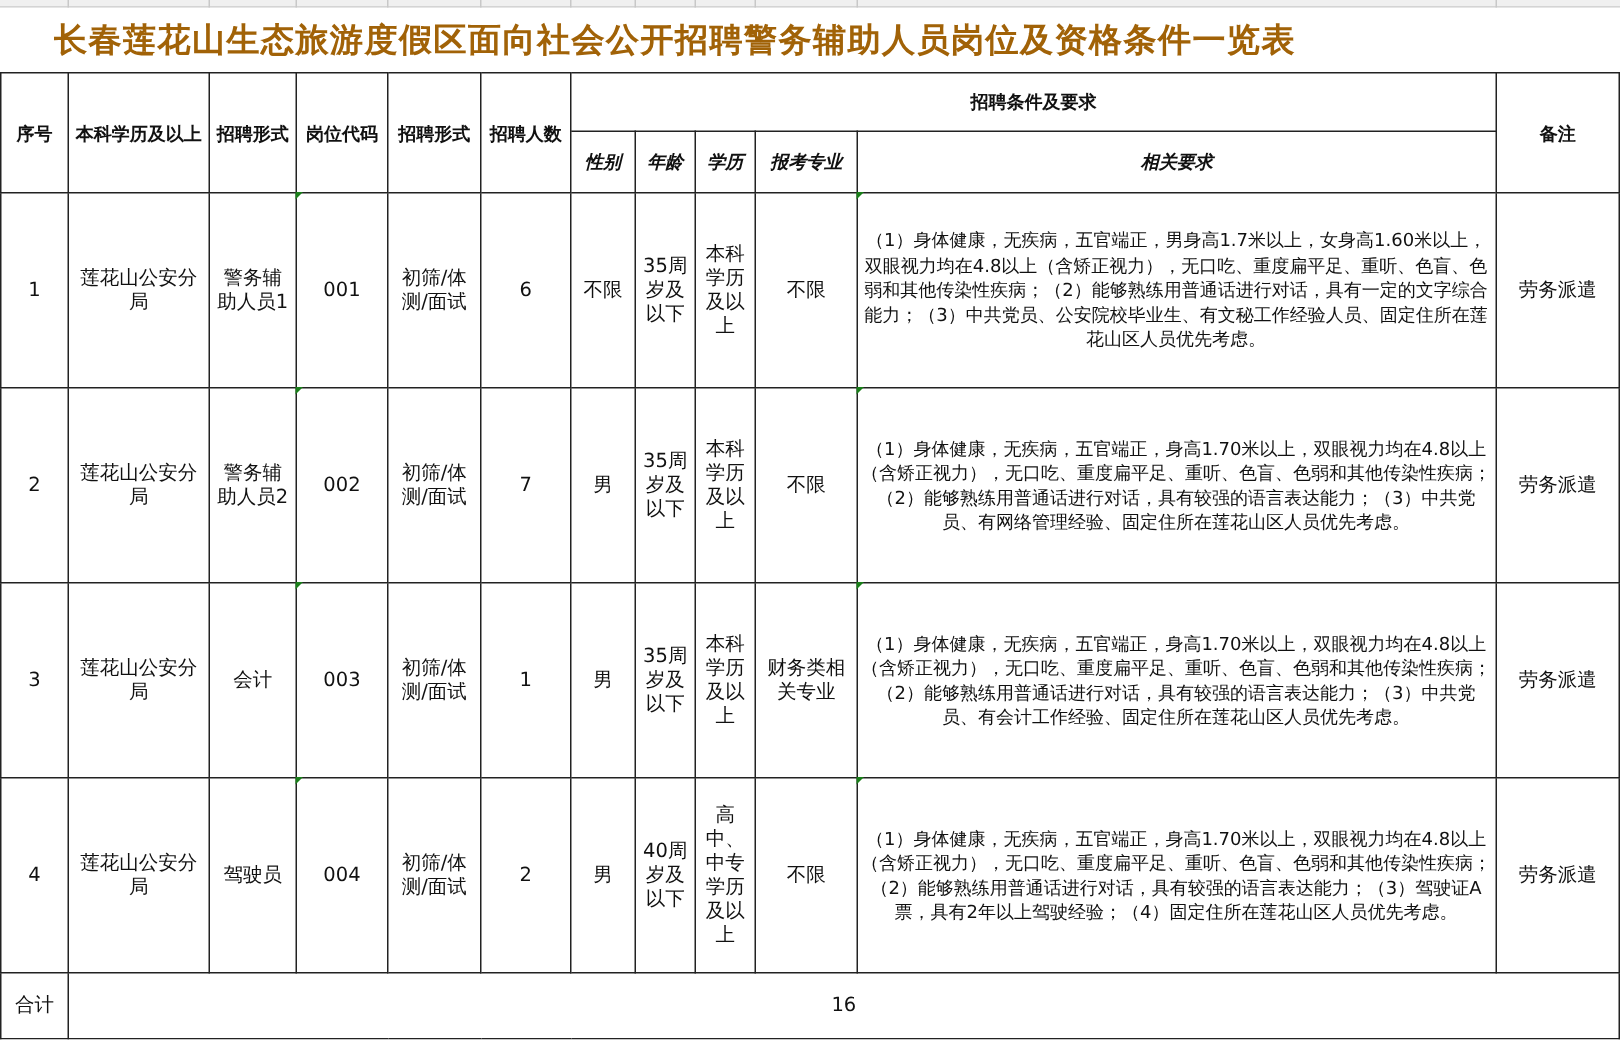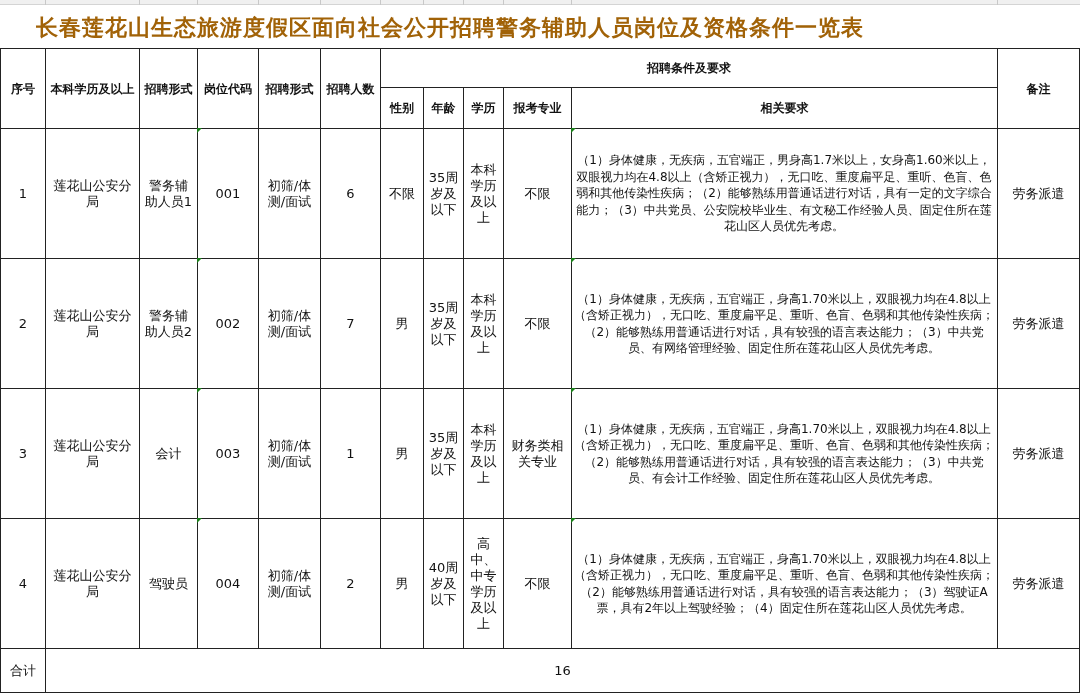--- a/index.html
+++ b/index.html
@@ -5,21 +5,21 @@
   * { box-sizing: border-box; margin: 0; padding: 0; }
   html, body { width: 1080px; height: 693px; background: #ffffff; overflow: hidden; }
   body { font-family: "DejaVu Sans", "Liberation Sans", sans-serif; color: #111; position: relative; }
   .col-header-strip { position: absolute; left: 0; top: 0; width: 1080px; height: 5px; background: #f0f0f0; border-bottom: 1px solid #d4d4d4; }
   .col-header-strip span { position: absolute; top: 0; height: 5px; border-left: 1px solid #c8c8c8; }
   .title { position: absolute; left: 0; top: 6px; width: 900px; height: 42px; text-align: center; font-family: "DejaVu Serif", "Liberation Serif", serif; font-size: 22px; font-weight: bold; line-height: 42px; letter-spacing: 1px; color: #a16207; }
   table { position: absolute; left: 0; top: 48px; border-collapse: collapse; table-layout: fixed; width: 1079px; }
   td, th { border: 1px solid #222; text-align: center; vertical-align: middle; font-size: 13px; line-height: 16px; padding: 0 3px; }
   th { font-weight: bold; font-size: 12px; }
   .h1 { height: 39px; }
-  .h2 { height: 41px; }
+  .h2 { height: 41px; font-style: italic; }
   .datarow td { height: 130px; }
   .totalrow td { height: 44px; }
   td.req { text-align: center; font-size: 12px; line-height: 16.5px; padding: 0 3px 0 2px; }
   .mark { position: relative; }
   .mark::before { content: ""; position: absolute; left: -1px; top: -1px; width: 0; height: 0; border-top: 5px solid #1a7f1a; border-right: 5px solid transparent; }
   .vcenter-narrow { padding: 0 1px; }
 </style>
 </head>
 <body>
 

